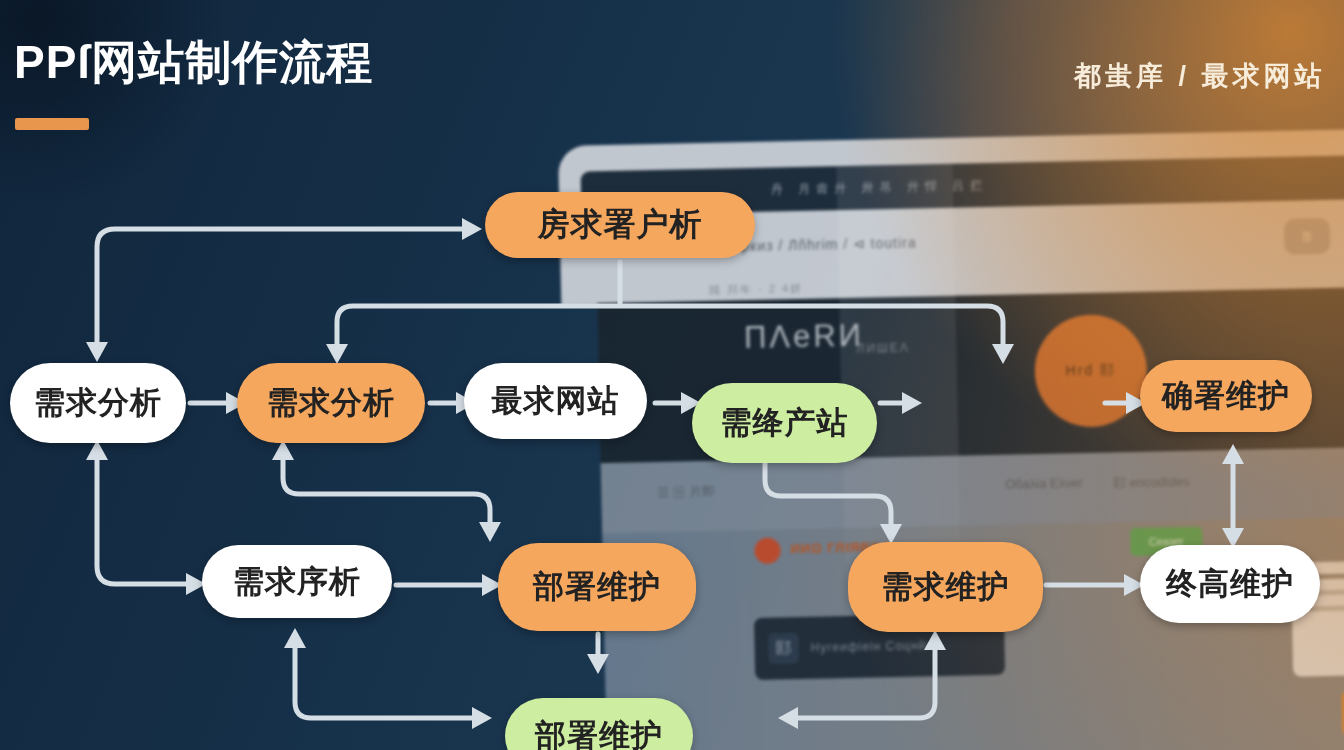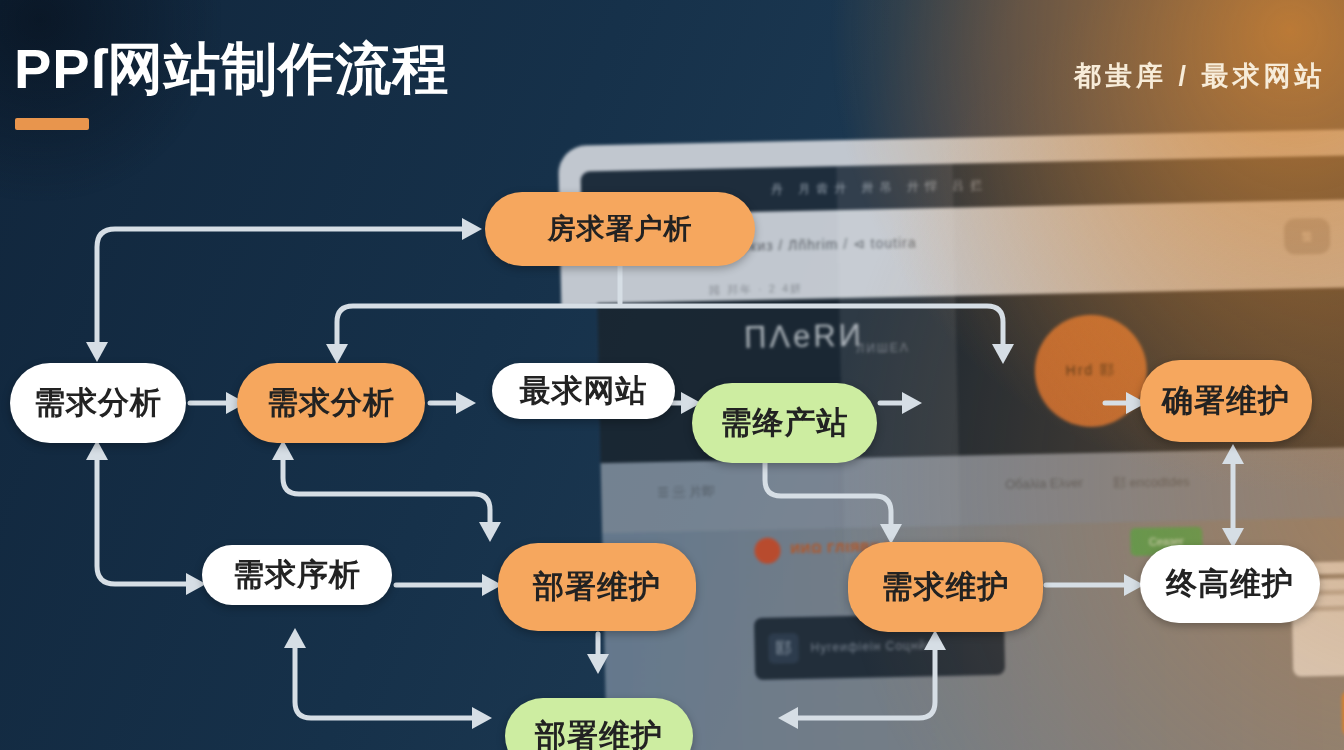--- a/index.html
+++ b/index.html
@@ -58,21 +58,21 @@
   #arrows{position:absolute;left:0;top:0;}
   #arrows path{stroke:#d6dee5;stroke-width:5;fill:none;stroke-linecap:round;}
   #arrows polygon{fill:#d6dee5;}
   .node{position:absolute;display:flex;align-items:center;justify-content:center;
     font-weight:bold;font-size:31px;color:#222;border-radius:40px;
     box-shadow:0 3px 8px rgba(0,0,0,.28);letter-spacing:1px;}
   .node--orange{background:#f6a75e;}
   .node--white{background:#ffffff;}
   .node--green{background:#cdeda1;margin-top:20px;}
   
-  #title{position:absolute;left:14px;top:32px;color:#ffffff;font-size:56px;font-weight:800;letter-spacing:1px;}
+  #title{position:absolute;left:14px;top:32px;color:#ffffff;font-size:46px;font-weight:800;letter-spacing:1px;}
   #title-underline{position:absolute;left:15px;top:118px;width:74px;height:12px;background:#e8954d;border-radius:2px;}
   #subtitle{position:absolute;left:1074px;top:58px;color:#f7ecd9;font-size:27px;letter-spacing:4px;font-weight:bold;}
 </style>
 </head>
 <body>
 
 <div id="stage">
 
   <div id="mock">
     <div class="mock-top">
@@ -183,29 +183,29 @@
       <polygon points="284,648 306,648 295,628"></polygon>
       <polygon points="472,707 492,718 472,729"></polygon>
     </g>
     <g>
       <path d="M 935 648 L 935 702 Q 935 718 919 718 L 798 718"></path>
       <polygon points="924,650 946,650 935,630"></polygon>
       <polygon points="798,707 778,718 798,729"></polygon>
     </g>
   </svg>
 
-  <div class="node node--orange" style="left:485px;top:192px;width:270px;height:74px;font-size:28px">房求署户析</div>
+  <div class="node node--orange" style="left:485px;top:192px;width:270px;height:66px;font-size:32px">房求署户析</div>
 
   <div class="node node--white" style="left:10px;top:363px;width:176px;height:80px">需求分析</div>
   <div class="node node--orange" style="left:237px;top:363px;width:188px;height:80px">需求分析</div>
-  <div class="node node--white" style="left:492px;top:363px;width:183px;height:56px">最求网站</div>
+  <div class="node node--white" style="left:464px;top:363px;width:183px;height:76px">最求网站</div>
   <div class="node node--green" style="left:692px;top:363px;width:185px;height:80px">需绛产站</div>
-  <div class="node node--orange" style="left:1140px;top:360px;width:172px;height:82px">确署维护</div>
-
-  <div class="node node--white" style="left:202px;top:545px;width:190px;height:60px">需求序析</div>
+  <div class="node node--orange" style="left:1140px;top:360px;width:172px;height:72px">确署维护</div>
+
+  <div class="node node--white" style="left:202px;top:545px;width:190px;height:73px">需求序析</div>
   <div class="node node--orange" style="left:498px;top:543px;width:198px;height:88px">部署维护</div>
   <div class="node node--orange" style="left:848px;top:542px;width:195px;height:90px">需求维护</div>
   <div class="node node--white" style="left:1140px;top:545px;width:180px;height:78px">终高维护</div>
 
   <div class="node node--green" style="left:505px;top:678px;width:188px;height:76px">部署维护</div>
 
   <div id="title">PPſ网站制作流程</div>
   <div id="title-underline"></div>
   <div id="subtitle">都蚩庠  /  最求网站</div>
 

